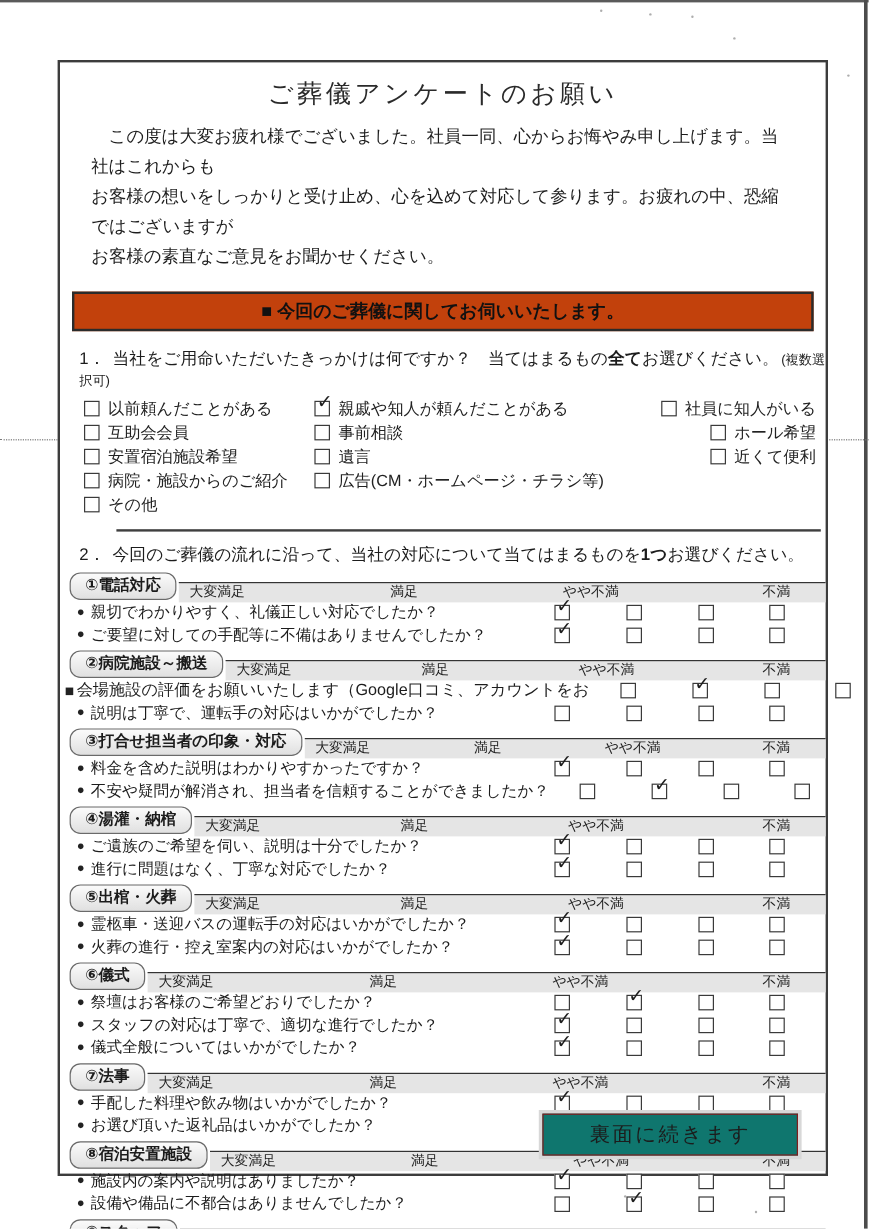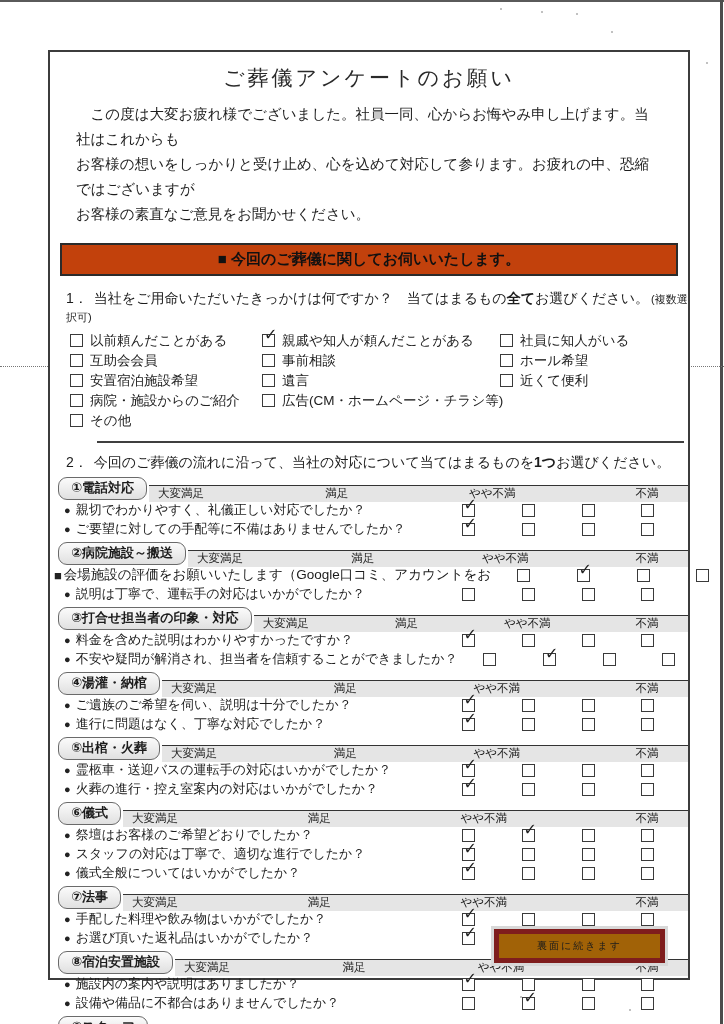--- a/index.html
+++ b/index.html
@@ -22,21 +22,21 @@
   .banner { margin:16px 10px 0 10px; border:2px solid #2b2b2b; background:#c2410c;
     text-align:center; font-size:15px; font-weight:bold; padding:5px 0; color:#111; }
 
   .q-prompt { margin:14px 0 4px 16px; font-size:14px; color:#1c1c1c; }
   .q-num { margin-right:6px; }
   .q-under { font-weight:bold; text-underline-offset:2px; }
   .q-small { font-size:11px; margin-left:2px; }
 
   .q1-grid { display:flex; margin:6px 0 0 20px; }
   .q1col { display:flex; flex-direction:column; }
-  .q1col.c1 { width:192px; } .q1col.c2 { width:238px; } .q1col.c3 { width:180px; }
+  .q1col.c1 { width:192px; } .q1col.c2 { width:238px; } .q1col.c3 { width:180px;align-items:flex-end; }
   .q1item { display:flex; align-items:center; height:20px; font-size:13.5px; }
   .q1item .lbl { margin-left:7px; white-space:nowrap; }
 
   .cb { position:relative; width:13px; height:13px; border:1.5px solid #3a3a3a;
     background:#fff; display:inline-block; flex:none; }
   .cb .check { position:absolute; top:-8px; left:1px; font-size:16px; font-weight:bold;
     color:#1d1d1d; line-height:1; font-family:"DejaVu Sans",sans-serif; }
 
   .sep-solid { margin:10px 4px 0 47px; border-top:2px solid #3f3f3f; }
   .dotted-line { position:absolute; left:0; top:366px; width:724px;
@@ -55,22 +55,22 @@
   .c0 { width:64px; } .c1 { width:56px; } .c2 { width:64px; } .c3 { width:54px; }
 
   .row { display:flex; align-items:center; height:19px; padding:0 14px; font-size:13px; }
   .row.flag { padding-left:4px; font-size:13.5px; }
   .bullet { margin-right:5px; font-size:11px; flex:none; }
   .row.flag .bullet { font-size:13px; margin-right:2px; }
   .qtext { flex:1; white-space:nowrap; color:#1c1c1c; }
   .cell { display:flex; justify-content:center; align-items:center; flex:none; }
 
   .continue-wrap { position:absolute; right:20px; bottom:12px; background:#d8d8d8; padding:3px; }
-  .continue-box { border:5px solid #7f1d1d; background:#a16207; padding:5px 38px;
-    font-size:10px; letter-spacing:2px; color:#1c1c1c;
+  .continue-box { border:1px solid #7f1d1d; background:#0f766e; padding:5px 38px;
+    font-size:17px; letter-spacing:2px; color:#1c1c1c;
     font-family:"DejaVu Serif","Liberation Serif",serif; }
 </style>
 </head>
 <body>
 
 <div class="edge-top"></div>
 <div class="edge-right"></div>
 <div class="speck" style="left:500px;top:8px"></div>
 <div class="speck" style="left:541px;top:11px"></div>
 <div class="speck" style="left:576px;top:13px"></div>

